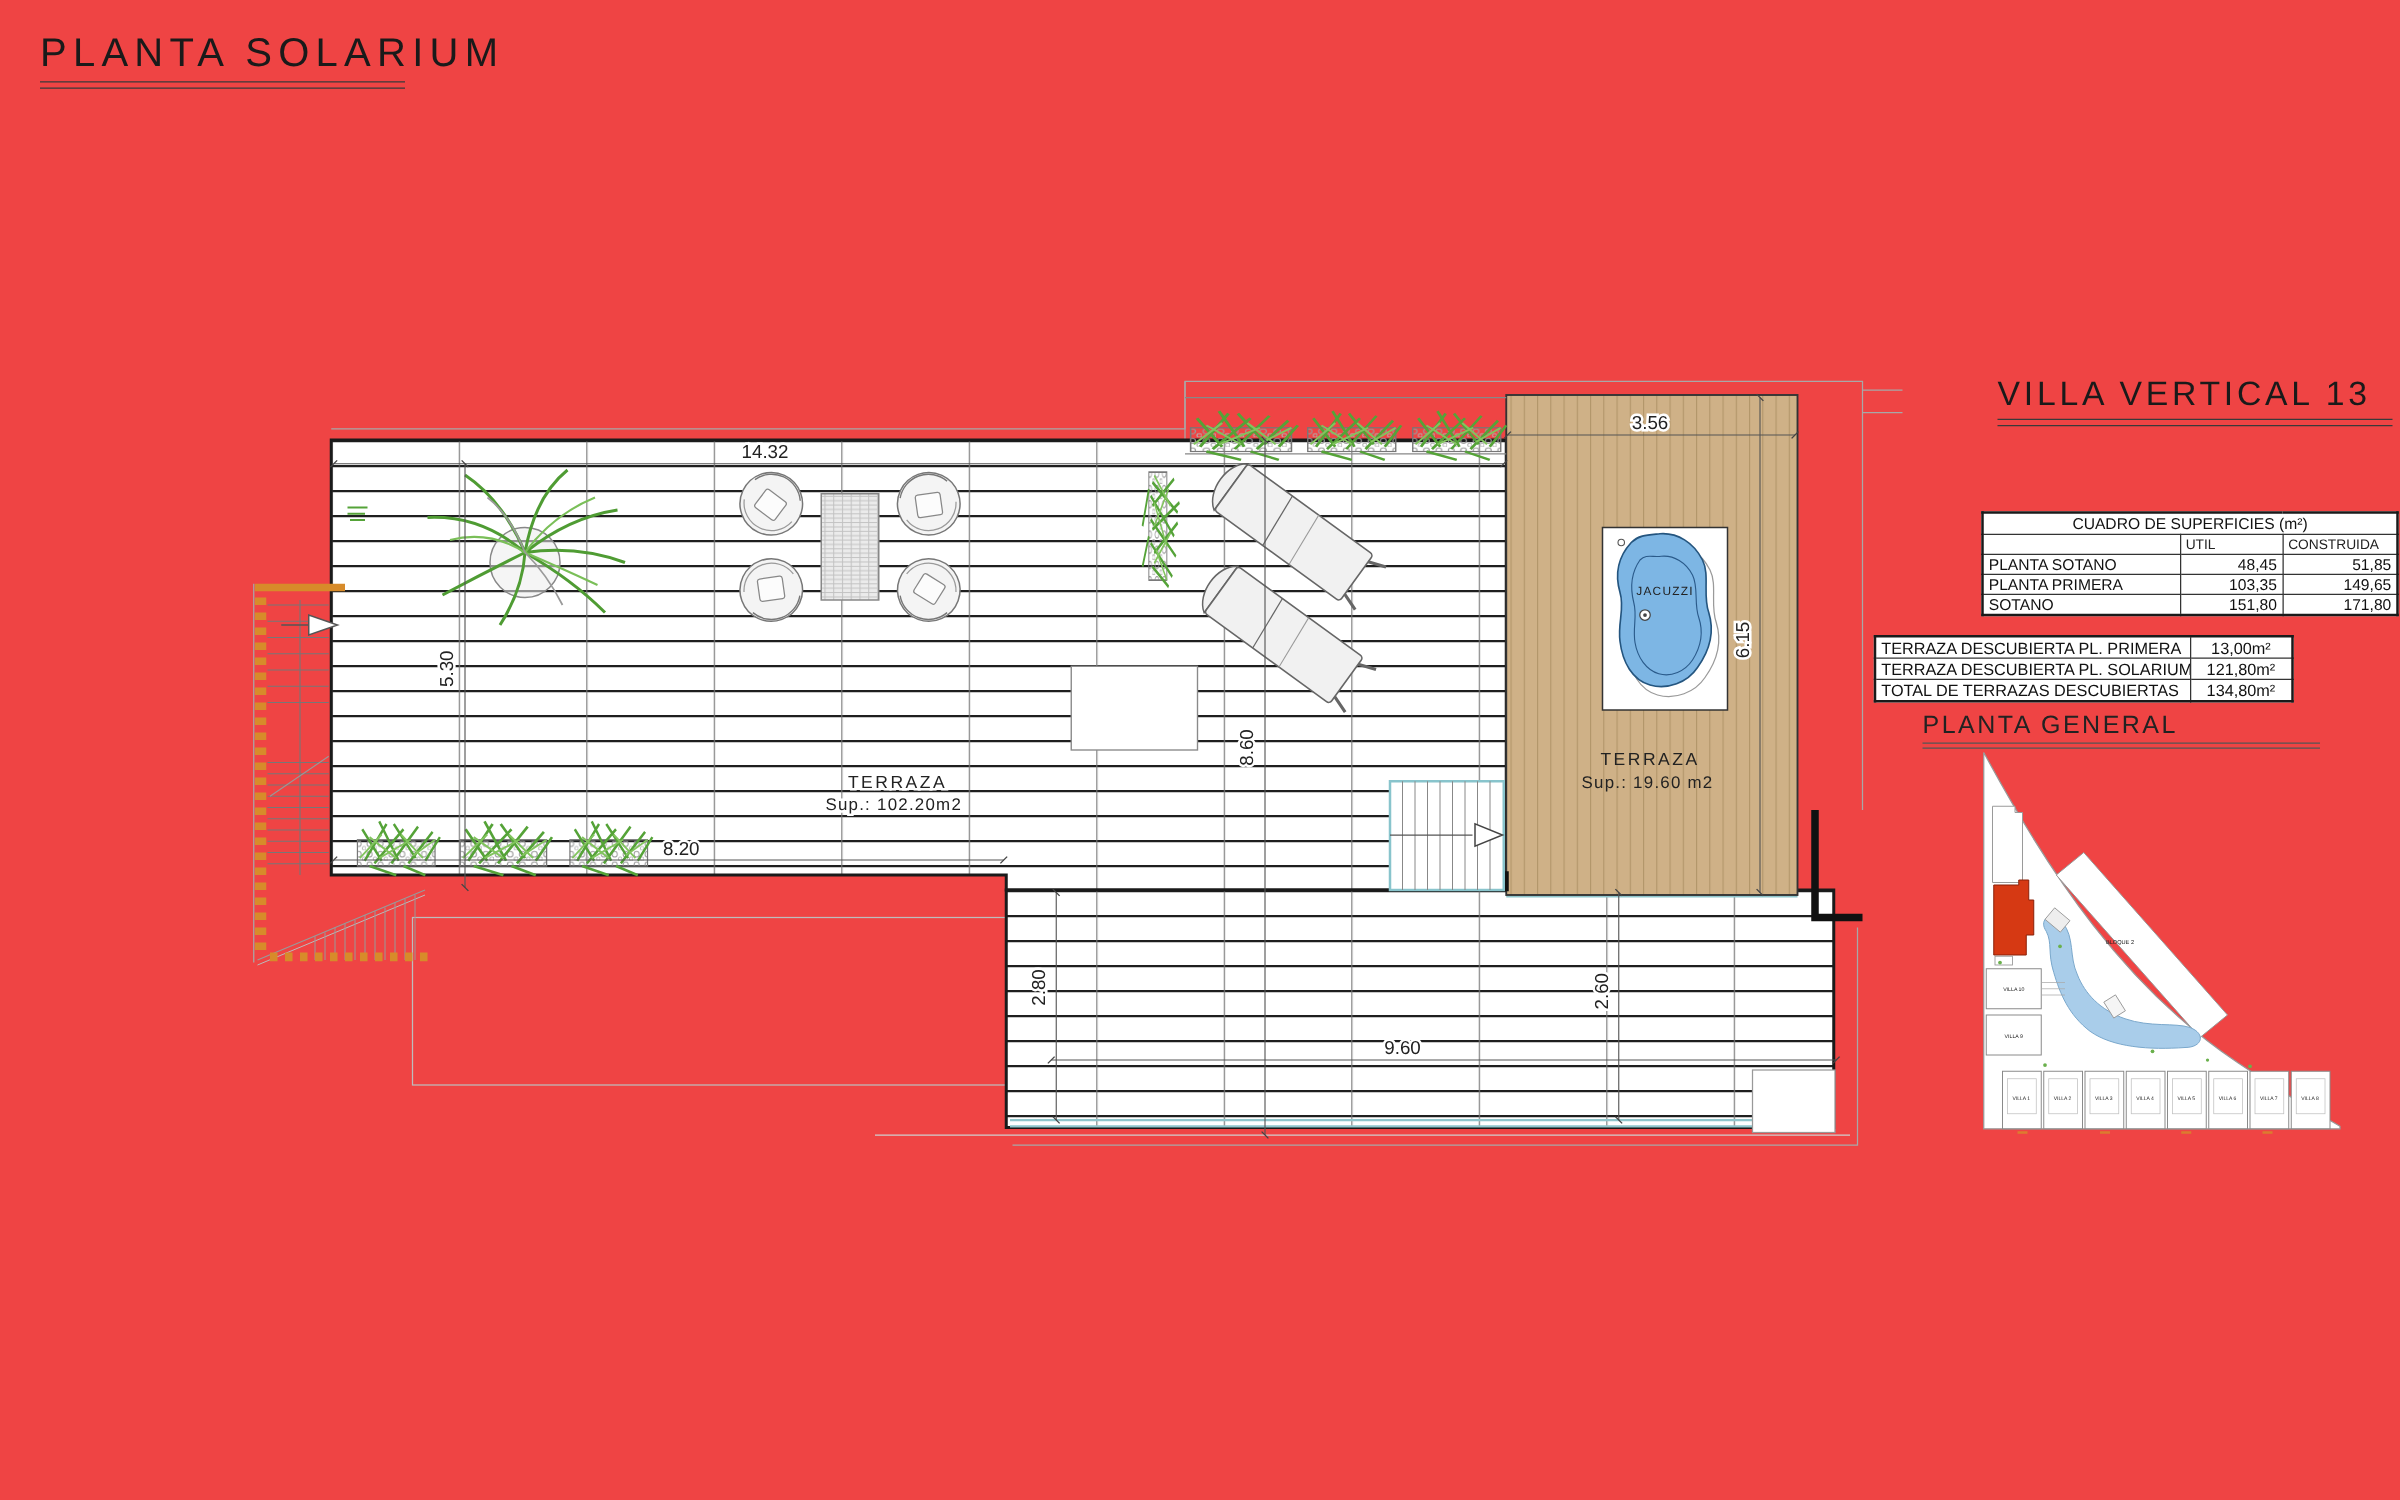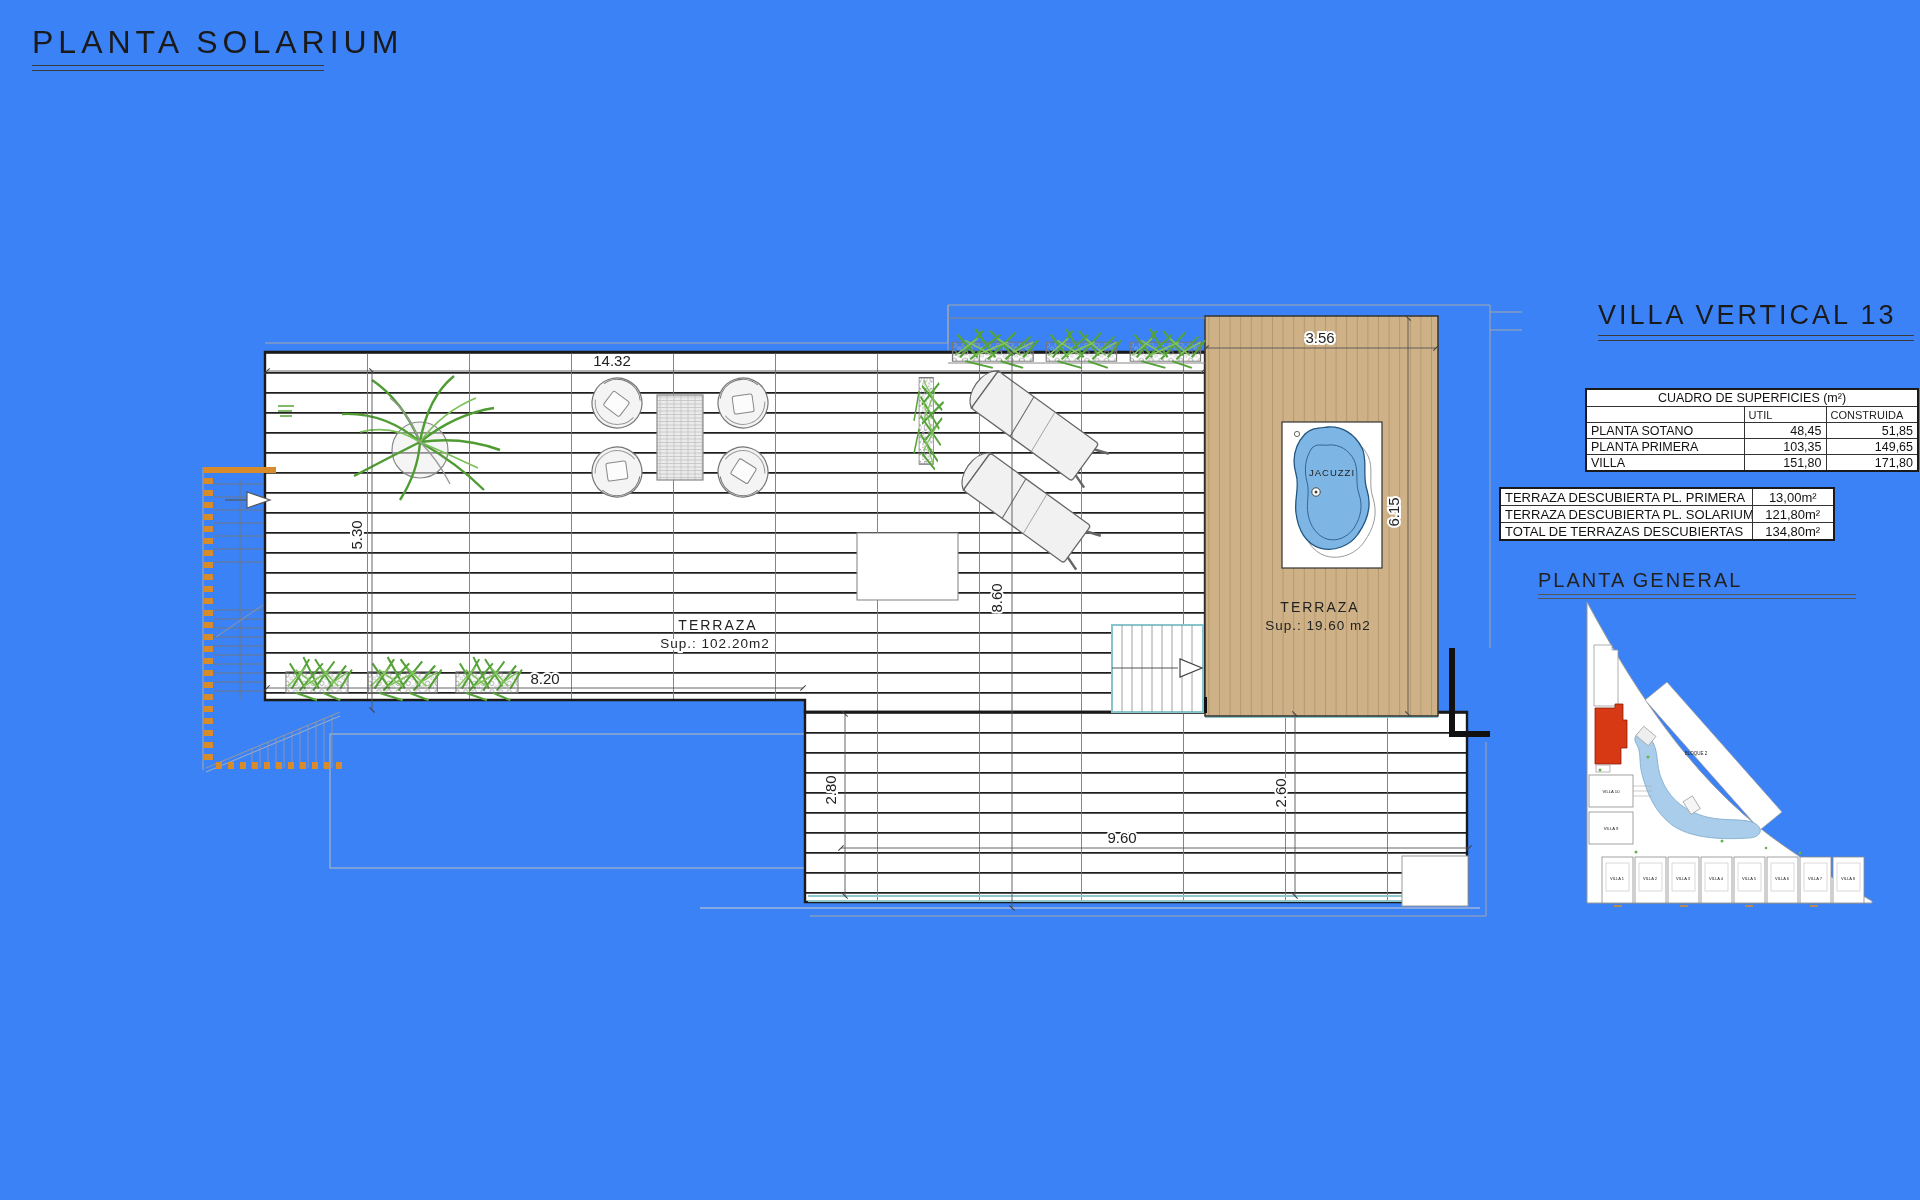--- a/index.html
+++ b/index.html
@@ -1,26 +1,26 @@
 <!DOCTYPE html>
 <html><head>
 <meta charset="utf-8">
 <style>
   html,body{margin:0;padding:0;background:#fff;}
-  .stage{position:relative;width:1920px;height:1200px;background:#3b82f6;overflow:hidden;
+  .stage{position:relative;width:1920px;height:1200px;background:#ef4444;overflow:hidden;
          font-family:"Liberation Sans",sans-serif;color:#1c1c1c;text-decoration:underline;}
   .drawing-title{position:absolute;left:32px;top:24px;font-size:32px;letter-spacing:5px;
                  color:#1a1a1a;white-space:nowrap;}
   .rule2{border-top:1.5px solid #3a3a3a;border-bottom:1px solid #3a3a3a;height:4px;margin-top:4px;}
   .panel-title{position:absolute;left:1598px;top:300px;width:316px;font-size:27px;
                letter-spacing:3px;color:#1a1a1a;white-space:nowrap;}
   .panel-title .rule2{width:316px;}
   .main-title .rule2{width:292px;}
   table{border-collapse:collapse;table-layout:fixed;}
-  .tbl{position:absolute;background:#fff;font-size:12.5px;color:#111;}
+  .tbl{position:absolute;background:#fff;font-size:12.5px;color:#111;margin-top:21px;}
   .tbl td{border:1px solid #333;height:15px;padding:0 4px;white-space:nowrap;overflow:hidden;}
   .tbl1{left:1585px;top:388px;width:332px;border:2px solid #1a1a1a;}
   .tbl1 .ttl{text-align:center;font-size:12.5px;height:16px;}
   .tbl1 .colh{text-align:left;font-size:11px;color:#222;}
   .tbl1 .num{text-align:right;}
   .tbl2{left:1499px;top:487px;width:334px;border:2px solid #1a1a1a;font-size:13px;}
   .tbl2 td{height:16px;}
   .tbl2 .val{text-align:center;padding:0 1px;}
   .pg-label{position:absolute;left:1538px;top:569px;font-size:20px;letter-spacing:2px;color:#222;}
   .pg-label .rule2{width:318px;border-top:1px solid #555;border-bottom:1px solid #555;height:3px;margin-top:2px;}
@@ -367,21 +367,21 @@
       <td>PLANTA SOTANO</td>
       <td class="num">48,45</td>
       <td class="num">51,85</td>
     </tr>
     <tr>
       <td>PLANTA PRIMERA</td>
       <td class="num">103,35</td>
       <td class="num">149,65</td>
     </tr>
     <tr>
-      <td>VILLA</td>
+      <td>SOTANO</td>
       <td class="num">151,80</td>
       <td class="num">171,80</td>
     </tr>
   </tbody>
     </table>
 
   <table class="tbl tbl2">
     <colgroup>
         <col style="width:252px">
         <col style="width:82px">

